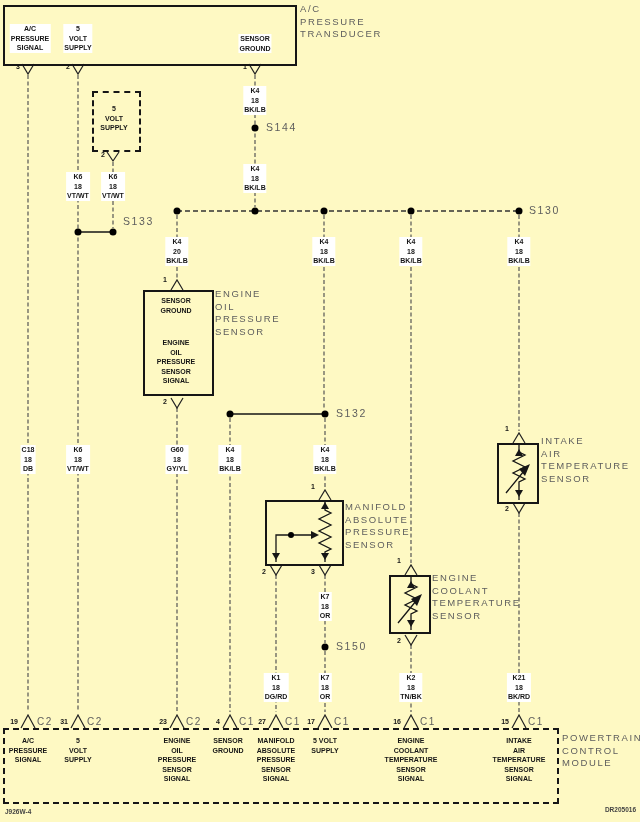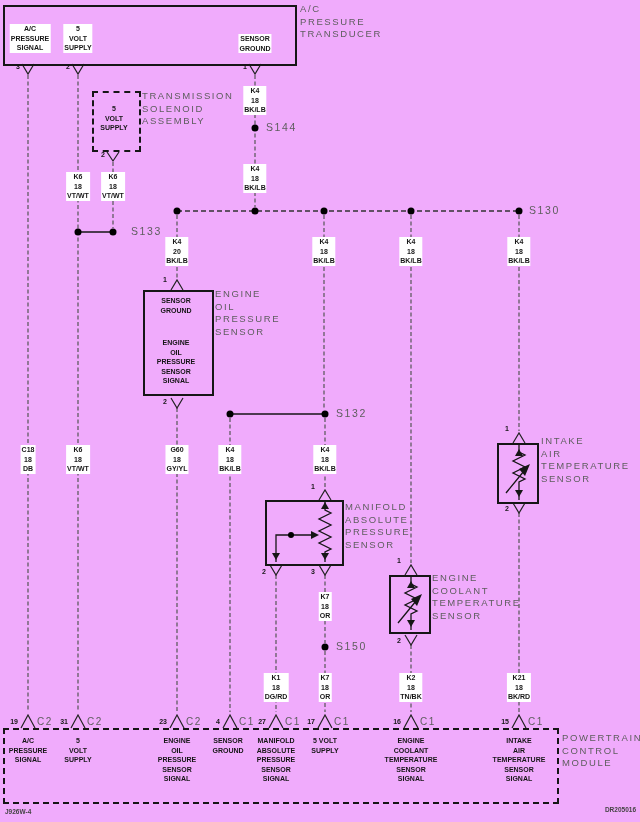--- a/index.html
+++ b/index.html
@@ -1,16 +1,16 @@
 <!DOCTYPE html>
 <html><head>
 <meta charset="utf-8">
 <style>
   html,body{margin:0;padding:0;background:#fff;}
-  .stage{position:relative;width:640px;height:822px;background:#f0abfc;overflow:hidden;
+  .stage{position:relative;width:640px;height:822px;background:#fef9c3;overflow:hidden;
          font-family:"Liberation Sans",sans-serif;}
   svg.wiring{position:absolute;left:0;top:0;z-index:1;}
   .box{position:absolute;border:2px solid #161616;z-index:2;}
   .box.dashed{border:2px dashed #161616;}
   .lbl{position:absolute;z-index:3;font:bold 7px/9.5px "Liberation Sans",sans-serif;
        color:#161616;text-align:center;transform:translateX(-50%);white-space:pre-line;
        background:#fff;padding:0 1px;}
   .name{position:absolute;z-index:3;font:400 9.5px/12.5px "Liberation Sans",sans-serif;
         letter-spacing:1.6px;color:#5d5d5d;white-space:pre-line;}
   .pinnum{position:absolute;z-index:3;font:bold 7px/8px "Liberation Sans",sans-serif;
@@ -102,26 +102,23 @@
   <div class="name" style="left:300px;top:3px;">A/C
 PRESSURE
 TRANSDUCER</div>
   <div class="pinnum" style="left:0px;top:63px;">3</div>
   <div class="pinnum" style="left:50px;top:63px;">2</div>
   <div class="pinnum" style="left:227px;top:63px;">1</div>
 
   <div class="lbl" style="left:114px;top:104px;background:transparent;">5
 VOLT
 SUPPLY</div>
-  <div class="name" style="left:142px;top:90px;">TRANSMISSION
-SOLENOID
-ASSEMBLY</div>
   <div class="pinnum" style="left:85px;top:151px;">2</div>
 
-  <div class="splice" style="left:123px;top:226px;margin-left:8px;">S133</div>
+  <div class="splice" style="left:123px;top:216px;">S133</div>
   <div class="splice" style="left:266px;top:122px;">S144</div>
   <div class="splice" style="left:529px;top:205px;">S130</div>
   <div class="splice" style="left:336px;top:408px;">S132</div>
   <div class="splice" style="left:336px;top:641px;">S150</div>
 
   <div class="lbl" style="left:255px;top:86px;">K4
 18
 BK/LB</div>
   <div class="lbl" style="left:255px;top:164px;">K4
 18

